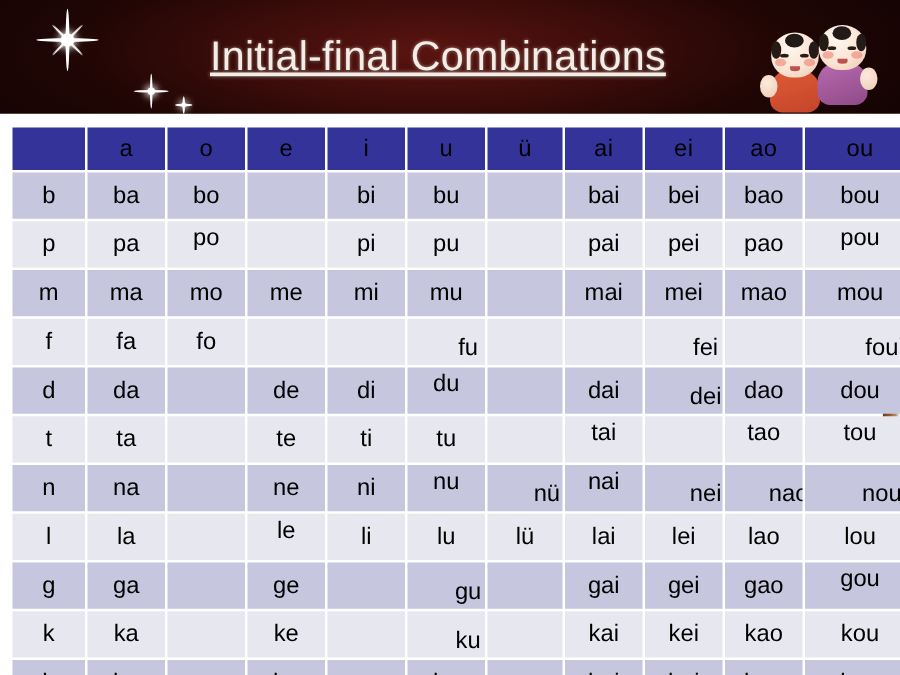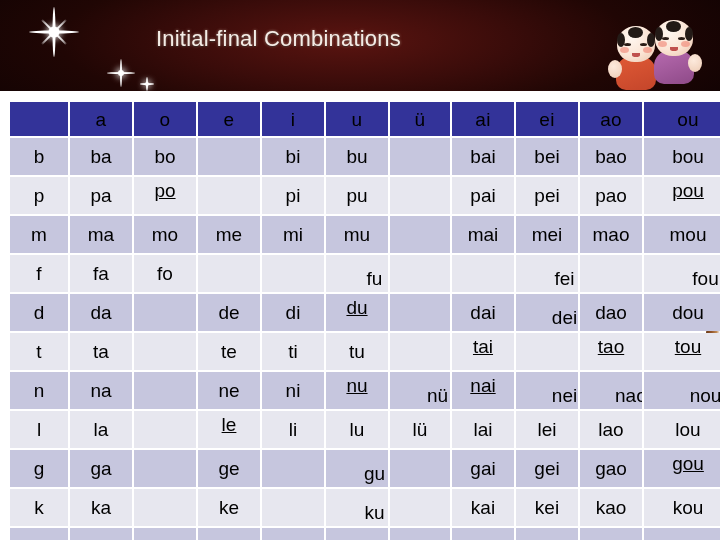--- a/index.html
+++ b/index.html
@@ -39,24 +39,25 @@
     white-space: nowrap;
     text-shadow: 0 0 3px rgba(255,230,210,0.55), 0 1px 1px rgba(0,0,0,0.6);
   }
   #chapter-title {
     left: 28px;
     top: 28px;
     font-size: 30px;
     letter-spacing: 0.5px;
   }
   #slide-title {
-    left: 156px;
+    left: 168px;
     top: 26px;
-    font-size: 22px;
+    font-size: 33px;
     letter-spacing: 0.2px;
+    text-decoration: underline;
   }
 
   
   .sparkle {
     position: absolute;
     pointer-events: none;
   }
   .sparkle .v, .sparkle .h {
     position: absolute;
     background: #ffffff;
@@ -187,21 +188,21 @@
   }
   tbody tr.row-light td {
     background: #e7e7ef;
   }
   tbody td {
     height: 37px;
   }
   td.initial-col {
     font-size: 19px;
   }
-  .nudge-up-sm { position: relative; top: -5px; display: inline-block; text-decoration: underline; }
+  .nudge-up-sm { position: relative; top: -5px; display: inline-block; }
   .nudge-down-sm { position: relative; top: 5px; display: inline-block; margin-left: 35px; }
 </style>
 </head>
 <body>
 
 <div id="title-banner">
 
   <div class="sparkle" style="left:28px; top:6px; width:52px; height:52px;">
     <div class="v" style="width:3px; height:50px;"></div>
     <div class="h" style="width:50px; height:3px;"></div>

